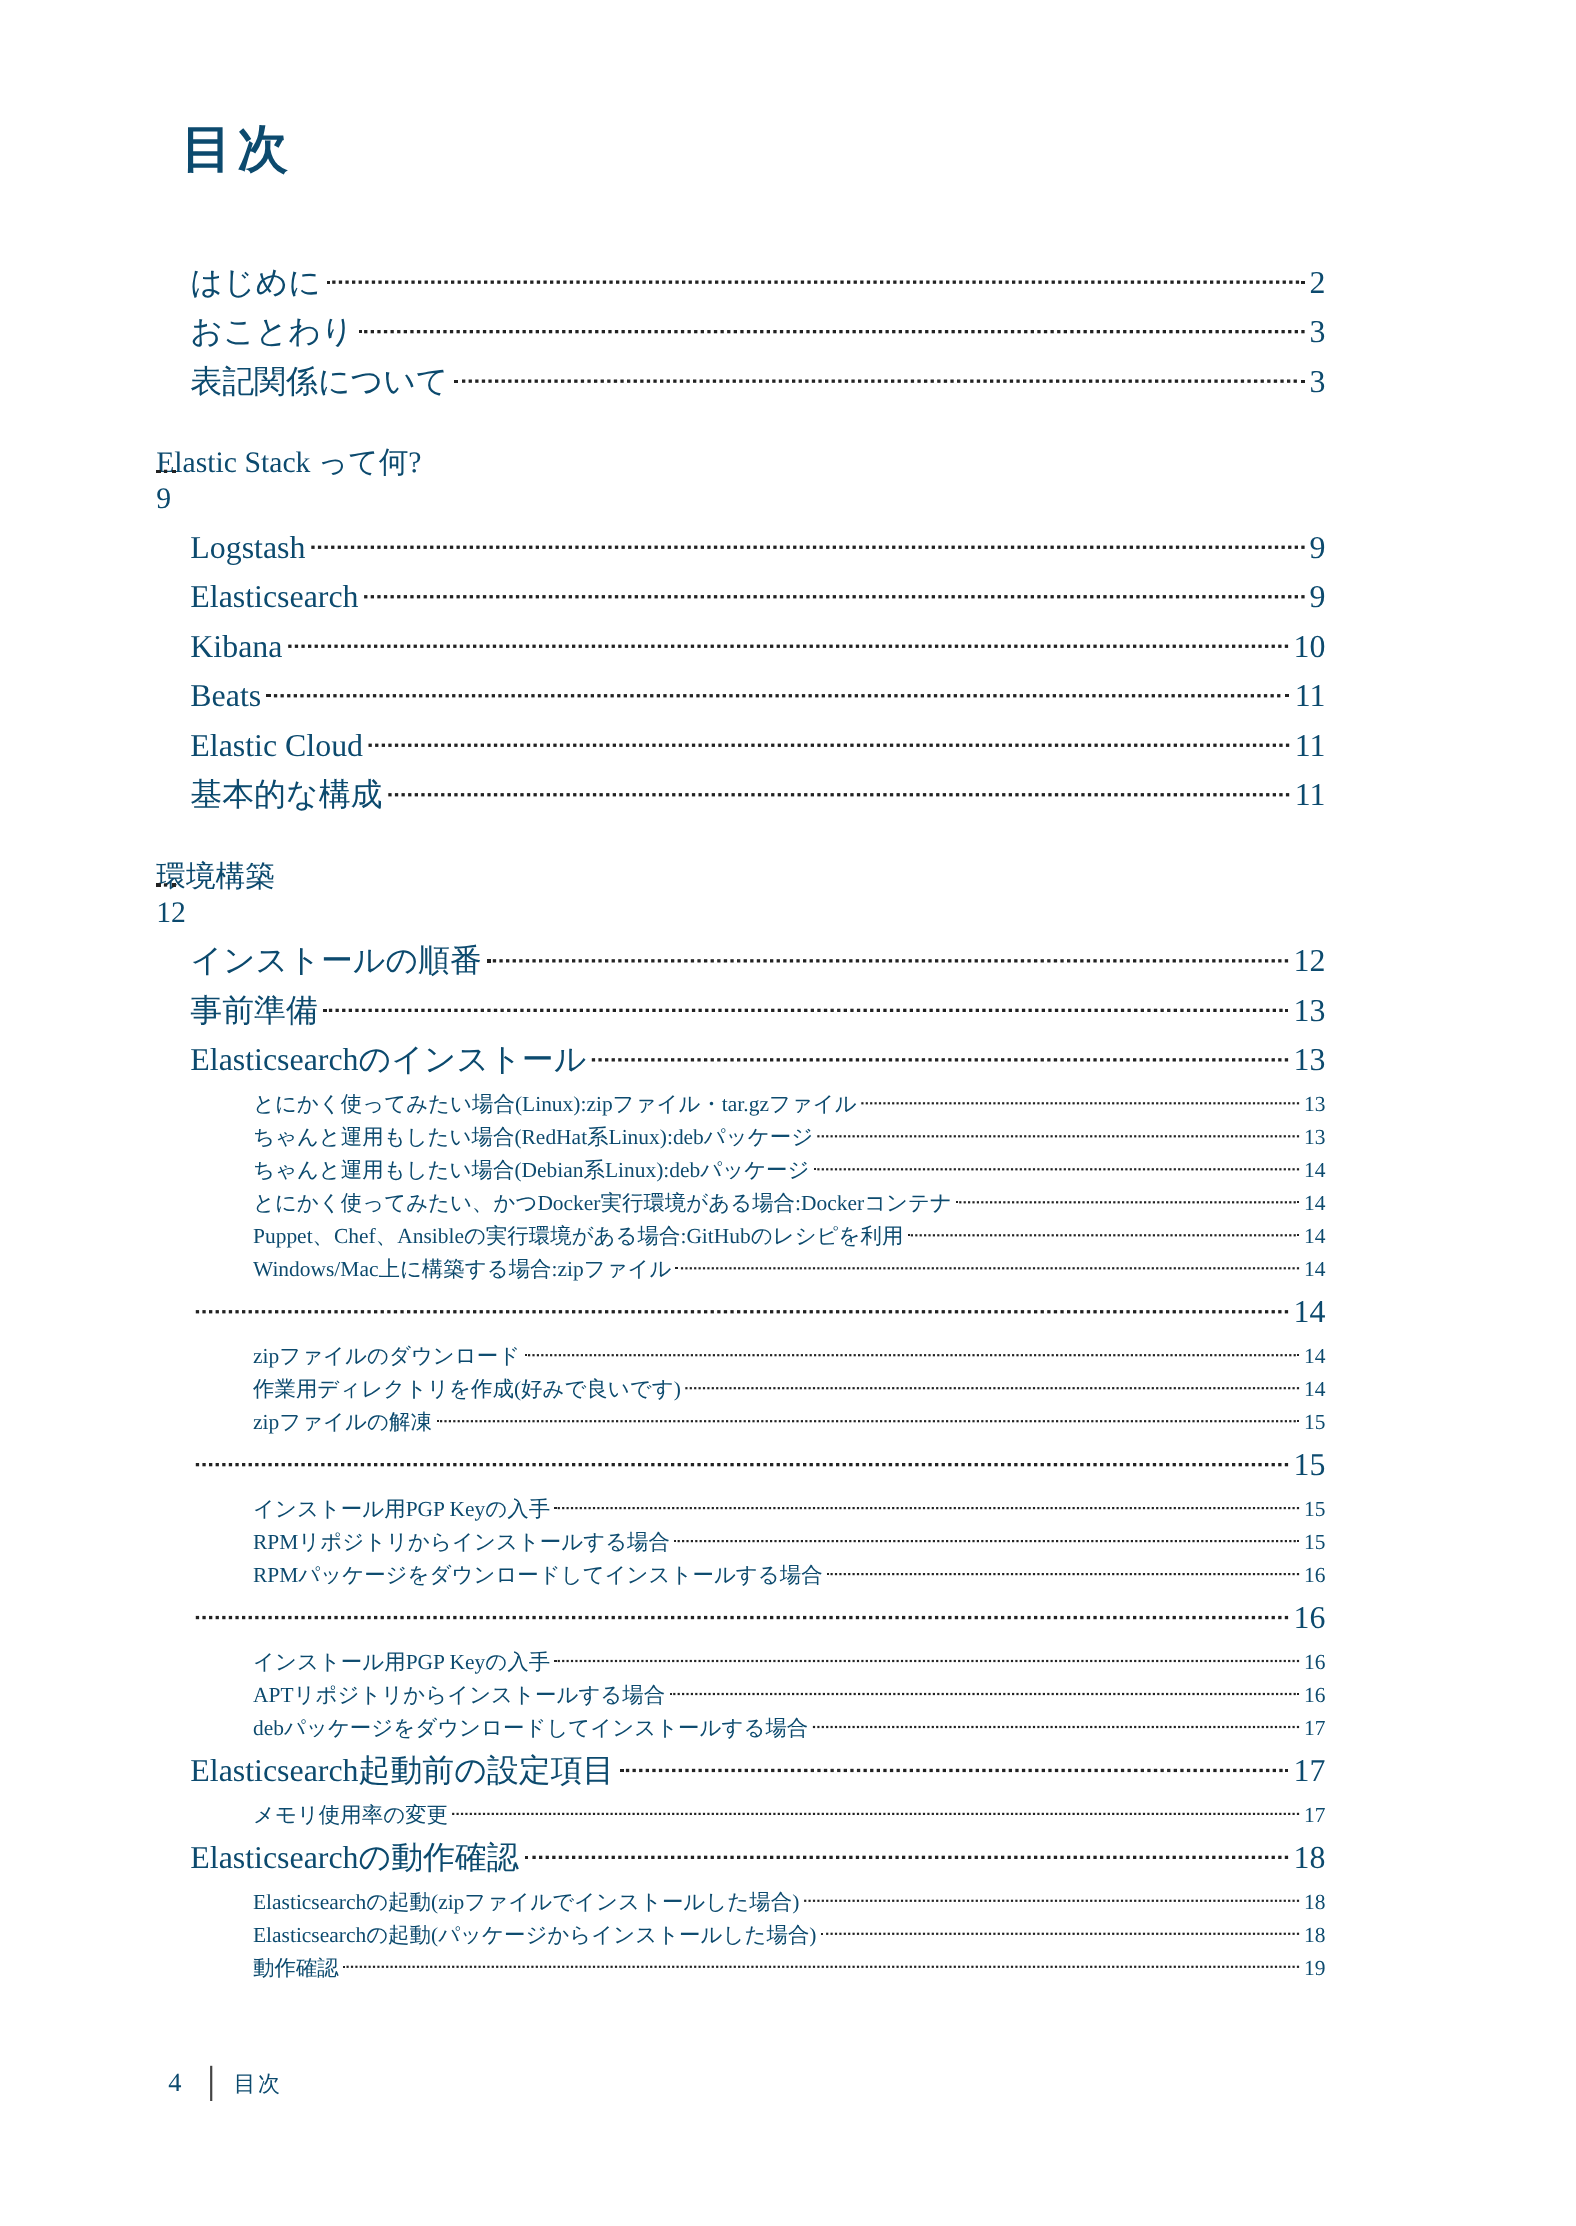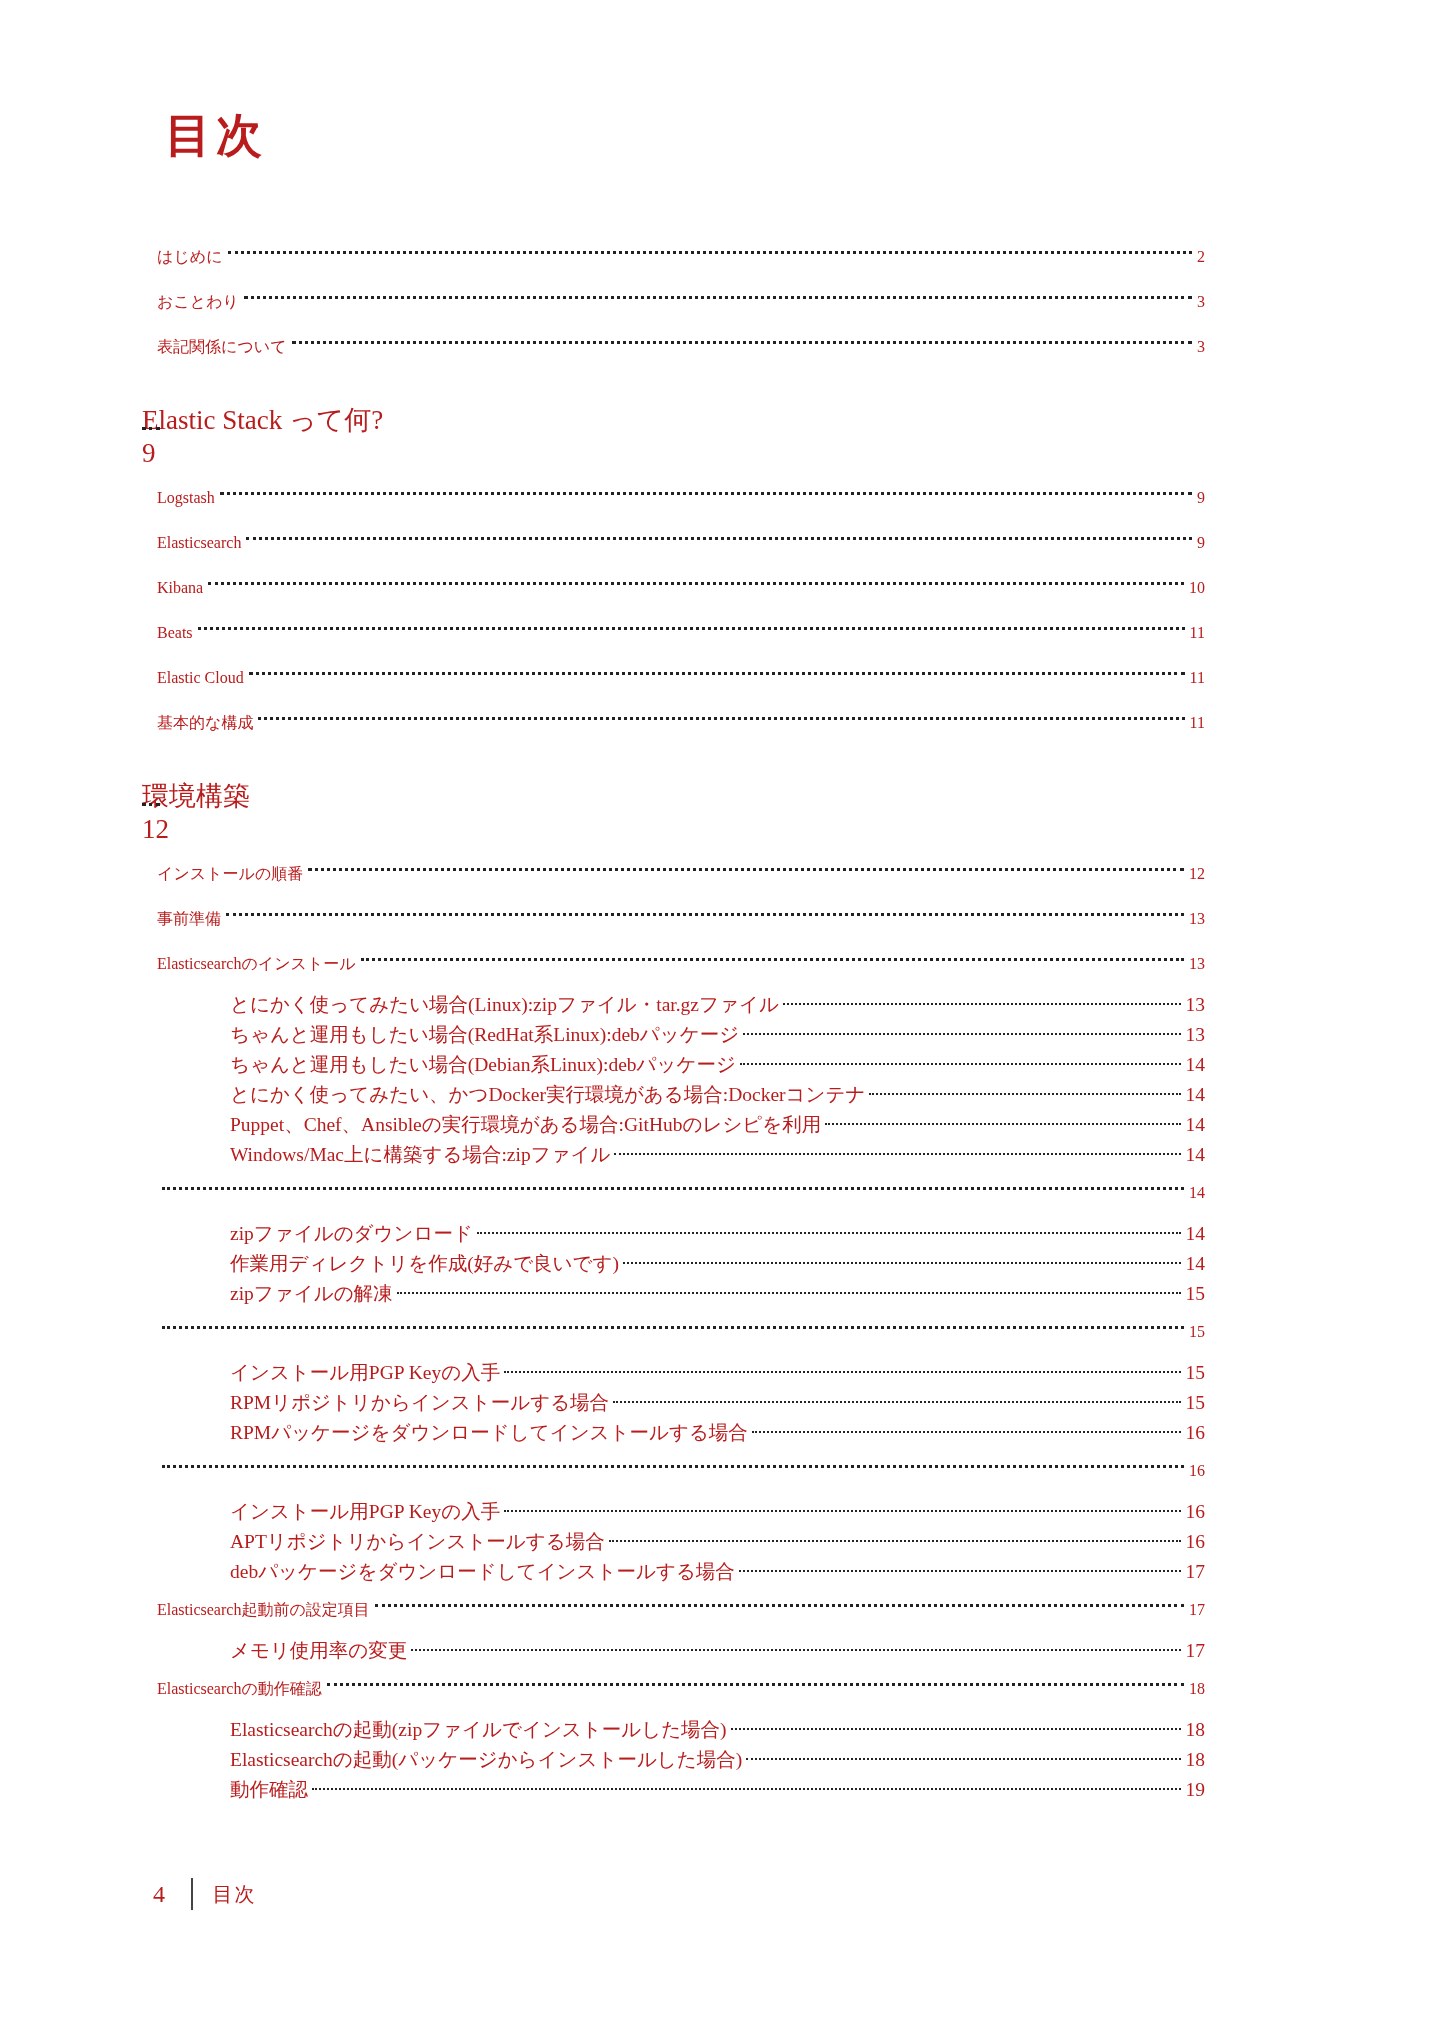--- a/index.html
+++ b/index.html
@@ -5,21 +5,21 @@
   html, body {
     margin: 0;
     padding: 0;
     background: #ffffff;
   }
   .page {
     position: relative;
     width: 1433px;
     height: 2024px;
     background: #ffffff;
-    color: #b91c1c;
+    color: #0c4a6e;
     font-family: "Liberation Serif", "DejaVu Serif", serif;
     overflow: hidden;
     box-sizing: border-box;
   }
   .title {
     margin: 0 0 0 165px;
     padding-top: 110px;
     font-size: 46px;
     line-height: 52px;
     font-weight: 600;
@@ -48,24 +48,24 @@
   .row .pagenum {
     white-space: nowrap;
   }
   .row.l1 {
     font-size: 27px;
     line-height: 30px;
     margin-bottom: 15px;
     flex-direction: column;
   }
   .row.l2 {
-    font-size: 16px;
+    font-size: 29px;
     line-height: 30px;
     margin-bottom: 15px;
-    margin-left: 20px;
+    margin-left: 36px;
   }
   .row.l3 {
     font-size: 19.5px;
     line-height: 22px;
     margin-bottom: 8px;
     margin-left: 93px;
   }
   .row.l3 .leader {
     border-bottom-width: 2.4px;
     transform: translateY(-6px);

